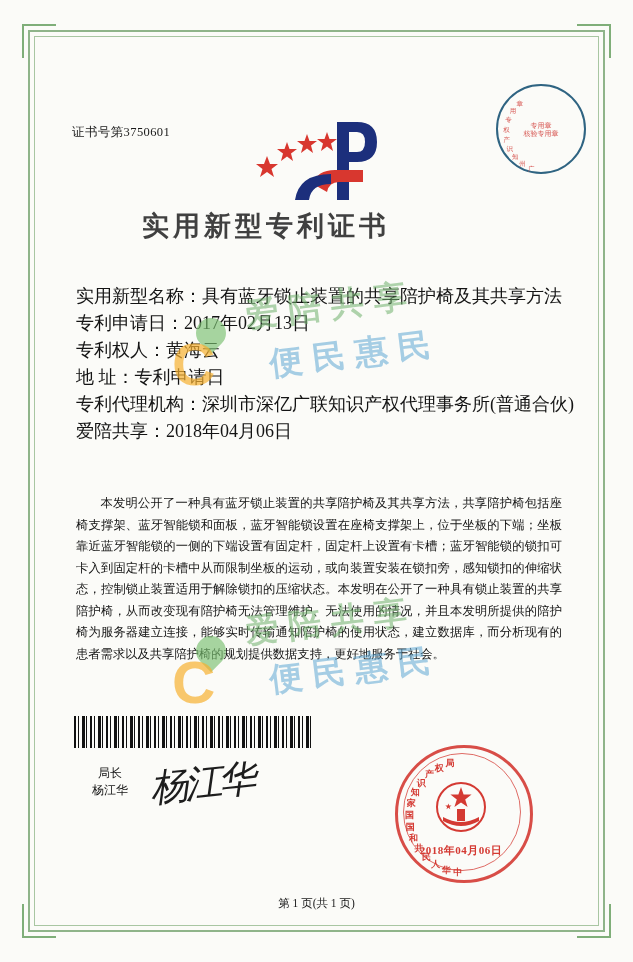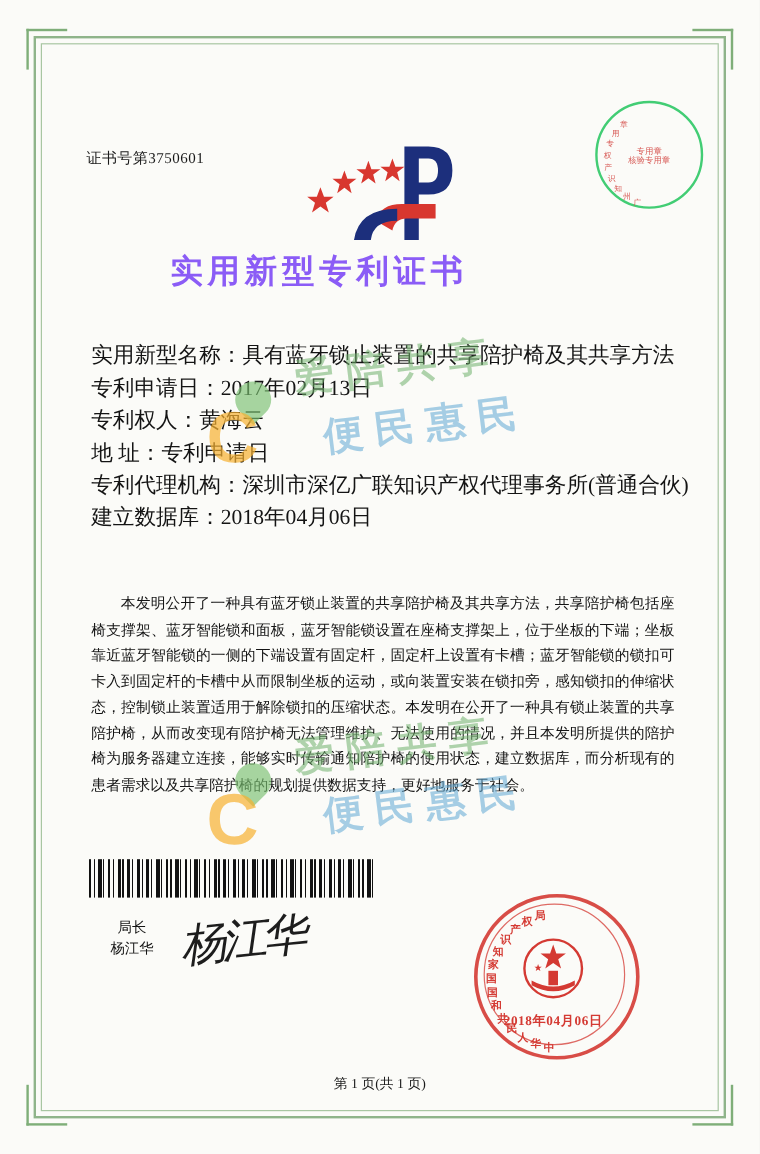--- a/index.html
+++ b/index.html
@@ -58,21 +58,21 @@
     position: absolute;
     left: 253px; top: 112px;
     width: 128px; height: 92px;
   }
 
   
   .seal-top {
     position: absolute;
     left: 496px; top: 84px;
     width: 86px; height: 86px;
-    border: 2px solid #22c55e;
+    border: 2px solid #0c4a6e;
     border-radius: 50%;
     color: #d03a35;
     opacity: .85;
   }
   .seal-top .ring-txt {
     position: absolute;
     left: 0; top: 0; width: 100%; height: 100%;
   }
   .seal-top .ring-txt span {
     position: absolute;
@@ -93,21 +93,21 @@
 
   
   .main-title {
     position: absolute;
     left: 0; top: 208px;
     width: 532px;
     text-align: center;
     font-size: 27px;
     font-weight: bold;
     letter-spacing: 4px;
-    color: #8b5cf6;
+    color: #404040;
     font-family: "Liberation Serif", serif;
   }
 
   
   .fields {
     position: absolute;
     left: 76px; top: 283px;
     width: 486px;
     font-size: 18px;
     color: #141414;
@@ -311,21 +311,21 @@
     <div class="field-row">
       <span class="field-label">专利权人：</span><span class="field-value">黄海云</span>
     </div>
     <div class="field-row">
       <span class="field-label">地 址：</span><span class="field-value">专利申请日</span>
     </div>
     <div class="field-row">
       <span class="field-label">专利代理机构：</span><span class="field-value">深圳市深亿广联知识产权代理事务所(普通合伙)</span>
     </div>
     <div class="field-row">
-      <span class="field-label">建立数据库：</span><span class="field-value">2018年04月06日</span>
+      <span class="field-label">爱陪共享：</span><span class="field-value">2018年04月06日</span>
     </div>
   </div>
 
   <div class="abstract">本发明公开了一种具有蓝牙锁止装置的共享陪护椅及其共享方法，共享陪护椅包括座椅支撑架、蓝牙智能锁和面板，蓝牙智能锁设置在座椅支撑架上，位于坐板的下端；坐板靠近蓝牙智能锁的一侧的下端设置有固定杆，固定杆上设置有卡槽；蓝牙智能锁的锁扣可卡入到固定杆的卡槽中从而限制坐板的运动，或向装置安装在锁扣旁，感知锁扣的伸缩状态，控制锁止装置适用于解除锁扣的压缩状态。本发明在公开了一种具有锁止装置的共享陪护椅，从而改变现有陪护椅无法管理维护、无法使用的情况，并且本发明所提供的陪护椅为服务器建立连接，能够实时传输通知陪护椅的使用状态，建立数据库，而分析现有的患者需求以及共享陪护椅的规划提供数据支持，更好地服务于社会。</div>
 
   <div class="barcode"></div>
 
   <div class="director">
     <div>局长</div>
     <div>杨江华</div>

